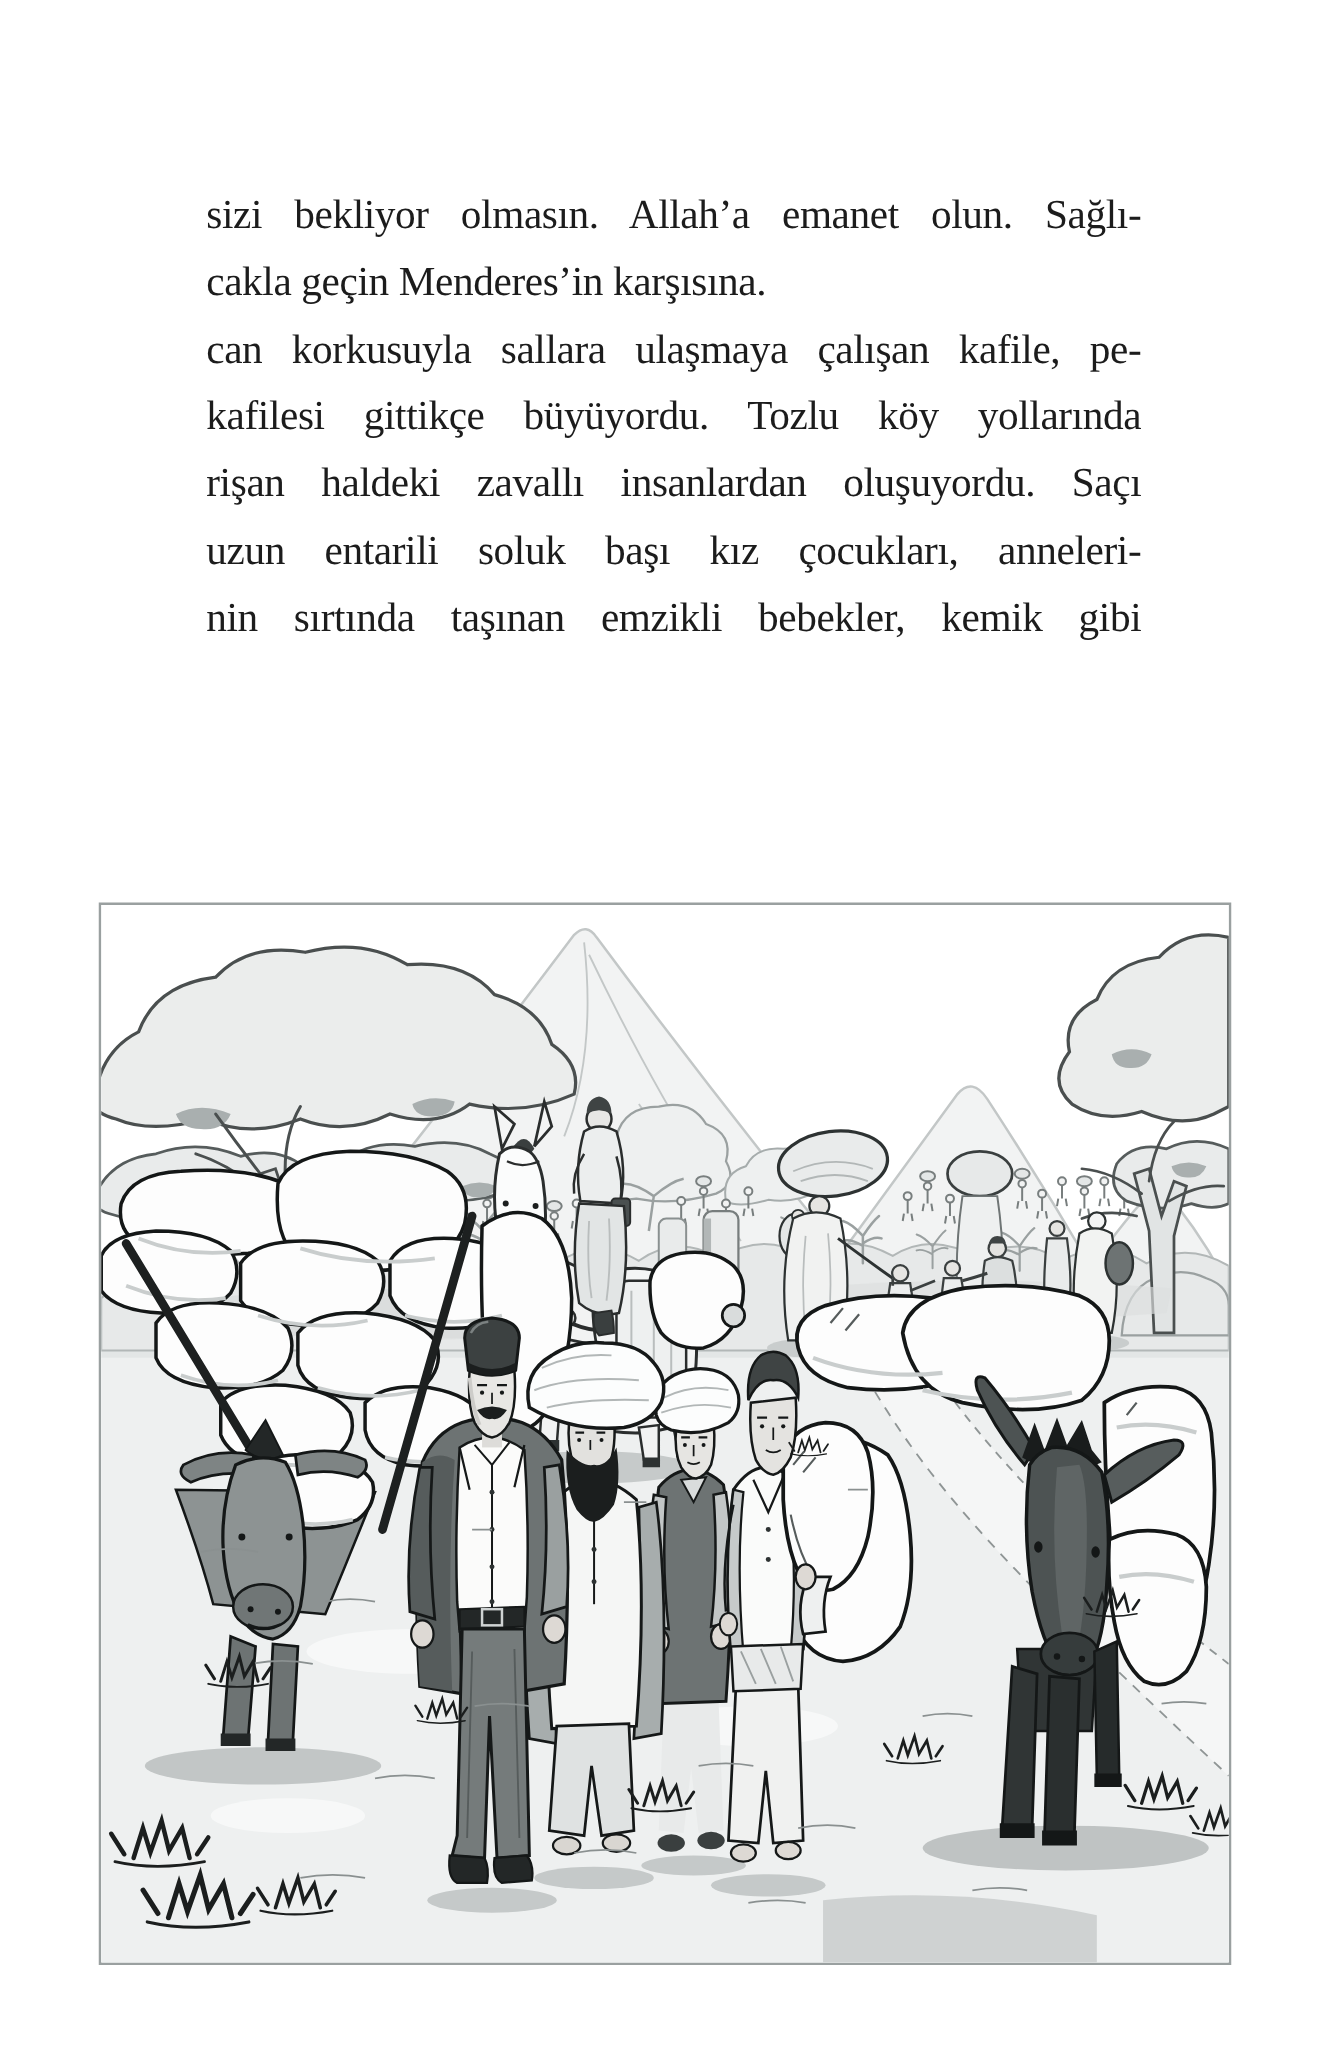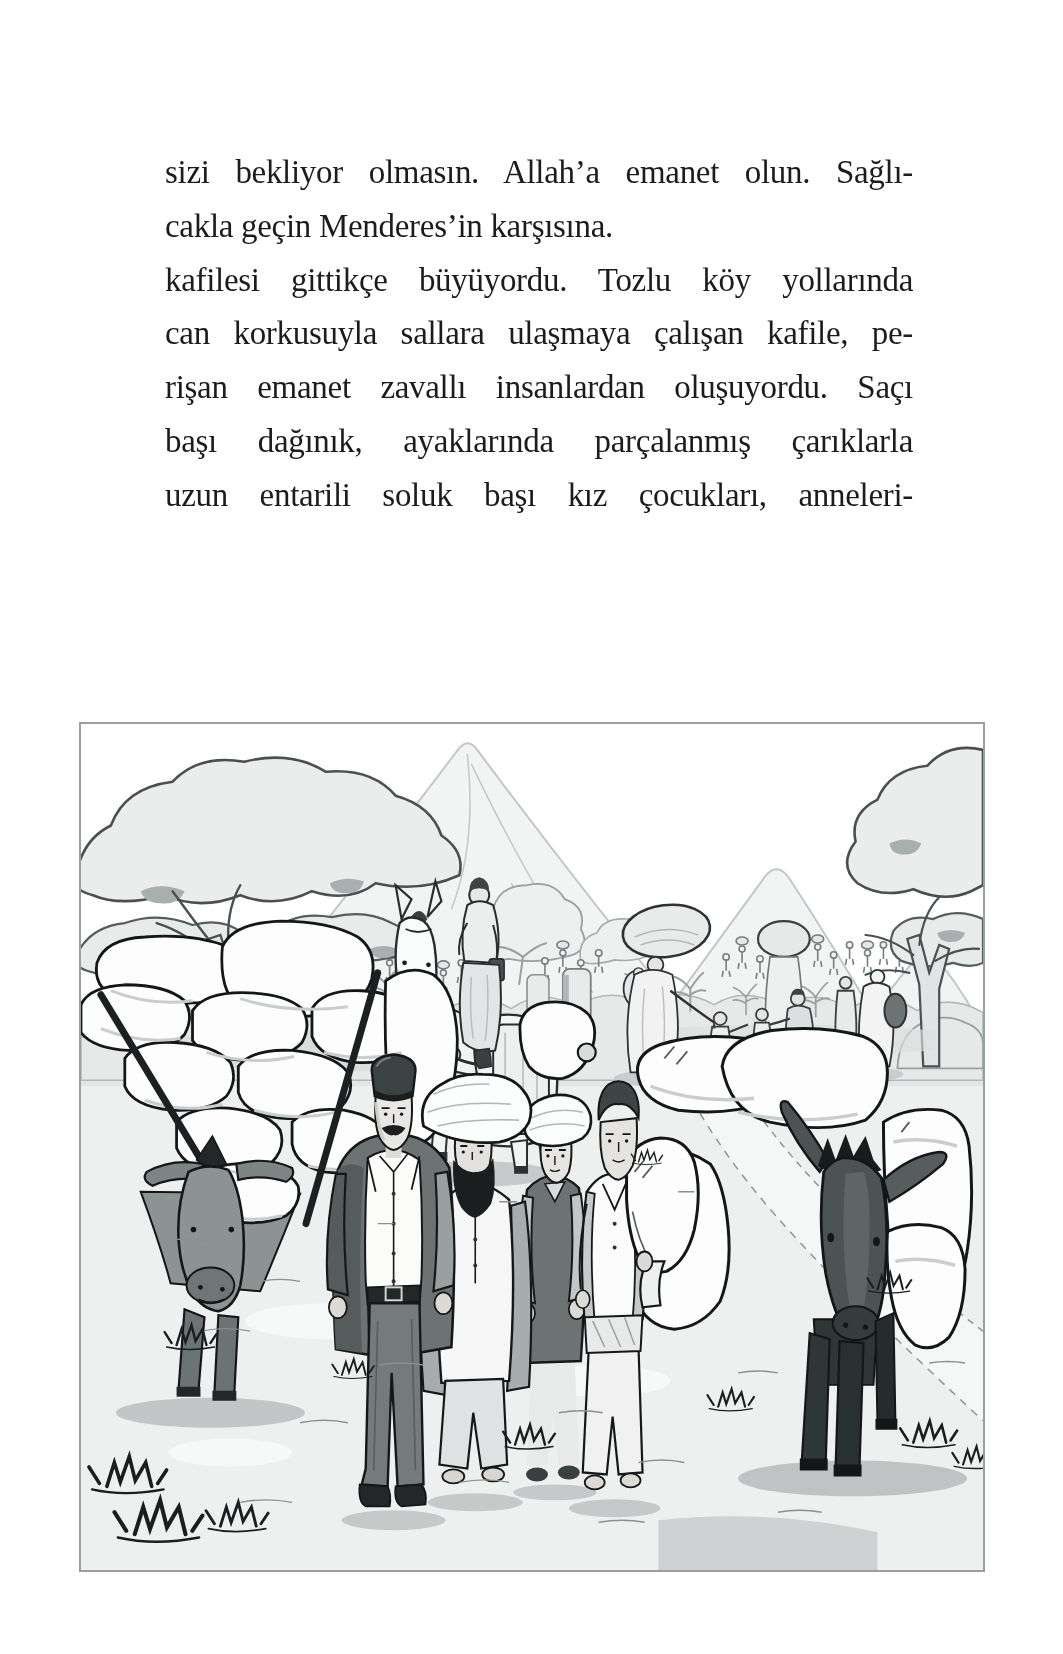--- a/index.html
+++ b/index.html
@@ -16,25 +16,25 @@
   .illustration svg{display:block;width:100%;height:100%;}
 </style>
 </head>
 <body>
 
 <div class="page">
 
   <div class="text-block">
     <div class="tl j">sizi bekliyor olmasın. Allah’a emanet olun. Sağlı-</div>
     <div class="tl end">cakla geçin Menderes’in karşısına.</div>
+    <div class="tl j">can korkusuyla sallara ulaşmaya çalışan kafile, pe-</div>
     <div class="tl j">kafilesi gittikçe büyüyordu. Tozlu köy yollarında</div>
-    <div class="tl j">can korkusuyla sallara ulaşmaya çalışan kafile, pe-</div>
-    <div class="tl j">rişan emanet zavallı insanlardan oluşuyordu. Saçı</div>
-    <div class="tl j">başı dağınık, ayaklarında parçalanmış çarıklarla</div>
+    <div class="tl j">rişan haldeki zavallı insanlardan oluşuyordu. Saçı</div>
     <div class="tl j">uzun entarili soluk başı kız çocukları, anneleri-</div>
+    <div class="tl j">nin sırtında taşınan emzikli bebekler, kemik gibi</div>
   </div>
 
   <figure class="illustration" role="img" aria-label="Siyah-beyaz çizgi roman tarzı resim: dağların, ağaçların ve tozlu köy yolunun önünde ilerleyen göç kafilesi; önde fesli ve sarıklı dört adam, yanlarında sırtları çuval yüklü iki eşek, arkada eşeğe binmiş bir kadın, başında denk taşıyan anneler ve el ele yürüyen çocuklar">
   <svg viewBox="0 0 906 850" preserveAspectRatio="none">
     <defs>
       <g id="tp" stroke="#787e7e" stroke-width="1.6" fill="#f2f3f3">
         <circle cx="0" cy="0" r="3.2"></circle>
             <path d="M0,3 V14 M-3,14 L-4,20 M3,14 L4,20" fill="none"></path>
       </g>
       <g id="tpb" stroke="#787e7e" stroke-width="1.6" fill="#e4e7e7">

